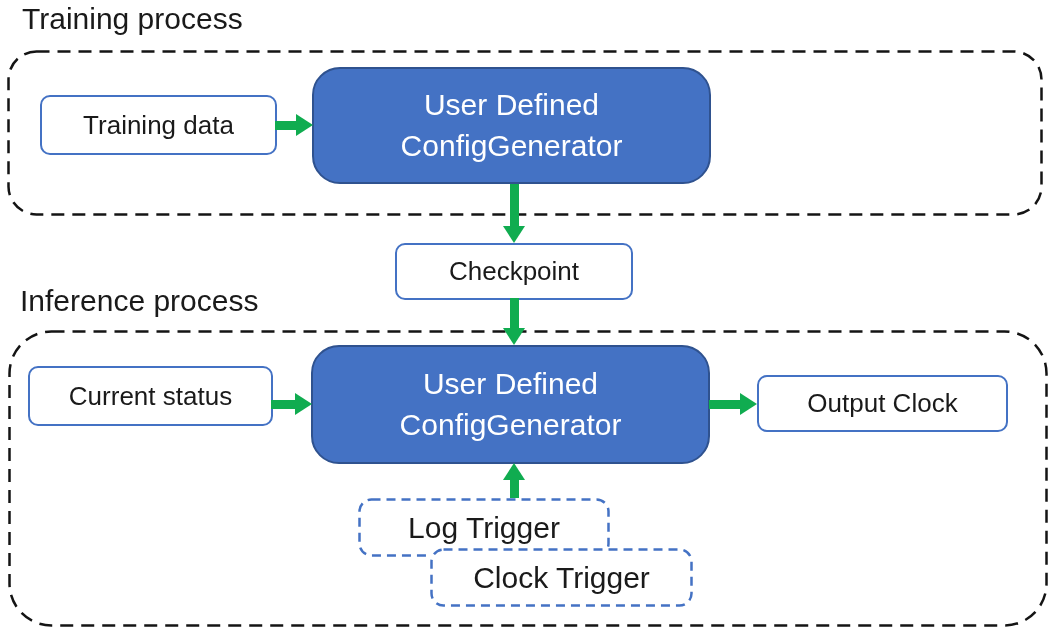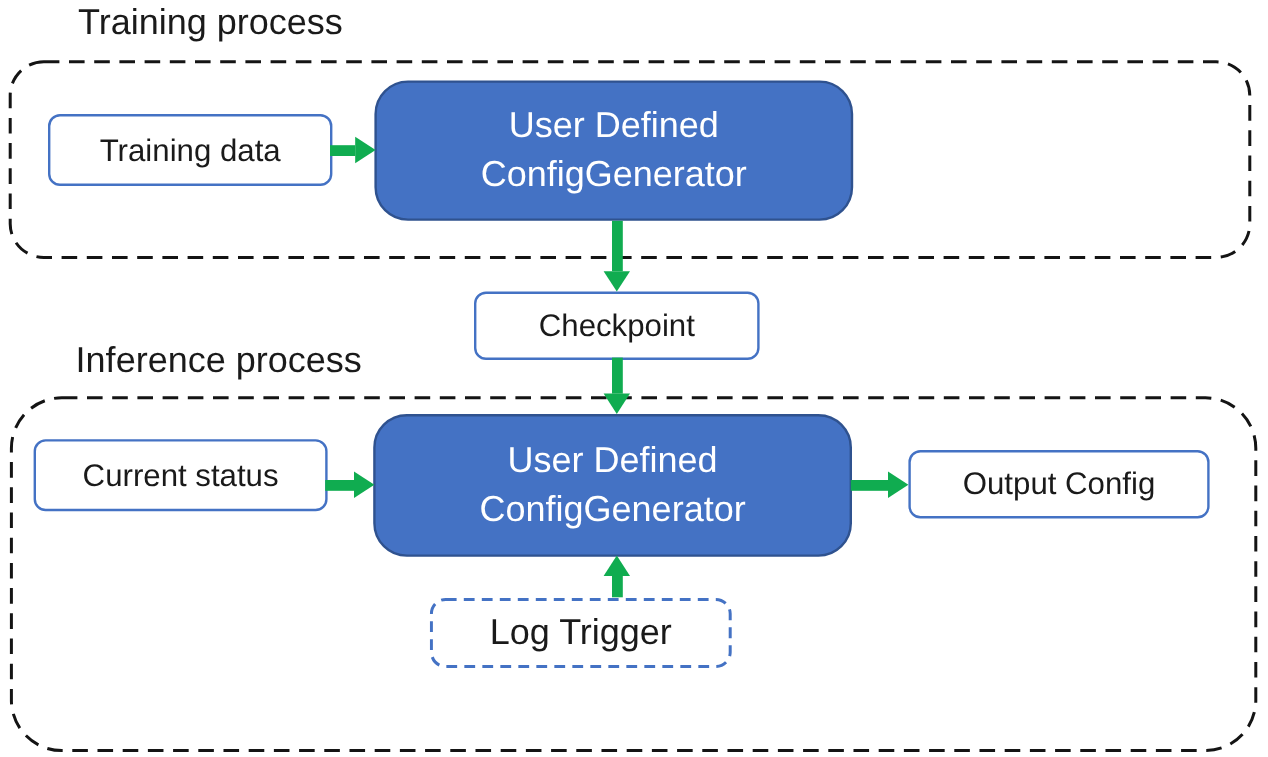--- a/index.html
+++ b/index.html
@@ -12,21 +12,20 @@
     color: var(--text_dark, #1a1a1a);
     overflow: hidden;
   }
 
   .section-label {
     position: absolute;
     font-size: 30px;
     font-weight: 400;
     color: var(--text_dark, #1a1a1a);
     white-space: nowrap;
-    margin-left: 43px;
   }
   #label-training  { left: 22px; top: 2px; }
   #label-inference { left: 20px; top: 284px; text-align: center; }
 
   .container-svg { position: absolute; overflow: visible; }
   #container-training  { left: 7px;  top: 50px;  }
   #container-inference { left: 8px;  top: 330px; }
   .dash-rect {
     fill: none;
     stroke: var(--outline_black, #141414);
@@ -138,29 +137,35 @@
   <div class="node-blue" id="node-gen-train">User Defined
 ConfigGenerator</div>
 
   <div class="node" id="node-checkpoint">Checkpoint</div>
 
   <div class="node" id="node-current-status">Current status</div>
 
   <div class="node-blue" id="node-gen-inf">User Defined
 ConfigGenerator</div>
 
-  <div class="node" id="node-output-config">Output Config</div>
+  <div class="node" id="node-output-config">Output Clock</div>
 
   <div class="node-trigger" id="node-log-trigger">
     <svg width="252" height="59">
       <rect class="trigger-rect" x="1.5" y="1.5" width="249" height="56" rx="12" stroke-dasharray="9 6"></rect>
     </svg>
     <span class="trigger-label">Log Trigger</span>
   </div>
 
+  <div class="node-trigger" id="node-clock-trigger">
+    <svg width="263" height="59">
+      <rect class="trigger-rect" x="1.5" y="1.5" width="260" height="56" rx="12" stroke-dasharray="9 6"></rect>
+    </svg>
+    <span class="trigger-label">Clock Trigger</span>
+  </div>
 
   <div class="arrow-right" id="arr-td-gen">
     <div class="shaft"></div>
     <div class="head"></div>
   </div>
 
   <div class="arrow-down" id="arr-gen-cp">
     <div class="shaft"></div>
     <div class="head"></div>
   </div>

